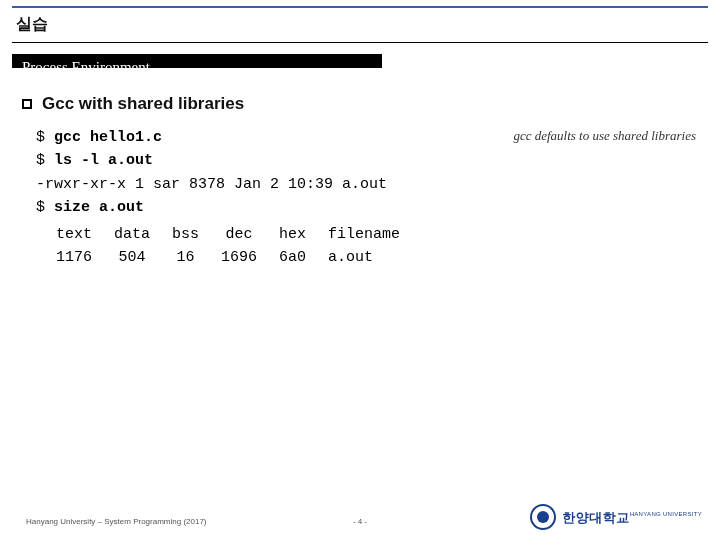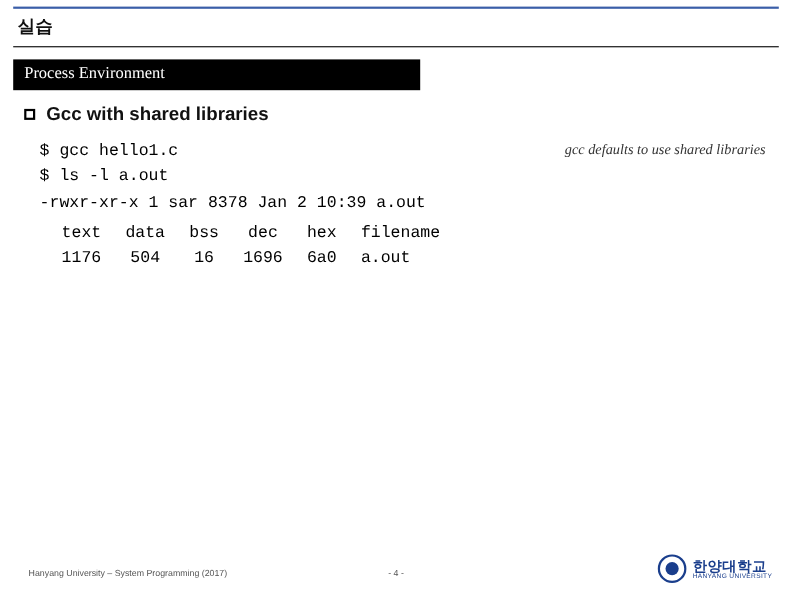--- a/index.html
+++ b/index.html
@@ -33,21 +33,21 @@
     left: 12px;
     right: 12px;
     height: 1px;
     background: #000;
   }
   .section-band {
     position: absolute;
     top: 54px;
     left: 12px;
     width: 370px;
-    height: 28px;
+    height: 14px;
     background: #000;
     color: #fff;
     font-family: Georgia, "Times New Roman", serif;
     font-size: 15px;
     line-height: 26px;
     padding-left: 10px;
   }
   .subhead {
     position: absolute;
     top: 94px;
@@ -78,21 +78,21 @@
   .terminal .note {
     position: absolute;
     top: 0;
     right: 0;
     font-family: Georgia, "Times New Roman", serif;
     font-style: italic;
     font-size: 13px;
     color: #333;
     text-align: center;
   }
-  .terminal .bold { font-weight: 400; text-align: right; }
+  .terminal .bold { font-weight: 700; text-align: right; }
   .terminal table {
     border-collapse: collapse;
     margin-top: 4px;
   }
   .terminal td {
     padding: 0 22px 0 0;
     text-align: center;
     font-family: "Courier New", monospace;
   }
   .terminal td.l { text-align: left; }
@@ -136,21 +136,21 @@
     justify-content: center;
   }
   .logo-seal-inner {
     width: 12px;
     height: 12px;
     border-radius: 50%;
     background: #1a3e8c;
   }
   .logo-text {
     display: flex;
-    flex-direction: column;
+    flex-direction: row;
     line-height: 1;
   }
   .logo-ko { font-size: 13px; font-weight: 700; color: #1a3e8c; letter-spacing: 0.5px; }
   .logo-en { font-size: 6px; color: #1a3e8c; letter-spacing: 0.3px; }
 </style>
 </head>
 <body>
 
 <div class="top-rule"></div>
 
@@ -167,20 +167,23 @@
 <div class="terminal">
   <div class="note">gcc defaults to use shared libraries</div>
 
   <div>
     <span>$ </span><span class="bold">gcc hello1.c</span>
   </div>
   <div>
     <span>$ </span><span class="bold">ls -l a.out</span>
   </div>
   <div>-rwxr-xr-x  1 sar         8378 Jan 2 10:39 a.out</div>
+  <div>
+    <span>$ </span><span class="bold">size a.out</span>
+  </div>
 
   <table>
     <tbody>
         <tr>
       <td class="l" style="padding-left:20px">text</td>
       <td>data</td>
       <td>bss</td>
       <td>dec</td>
       <td>hex</td>
       <td class="l">filename</td>

